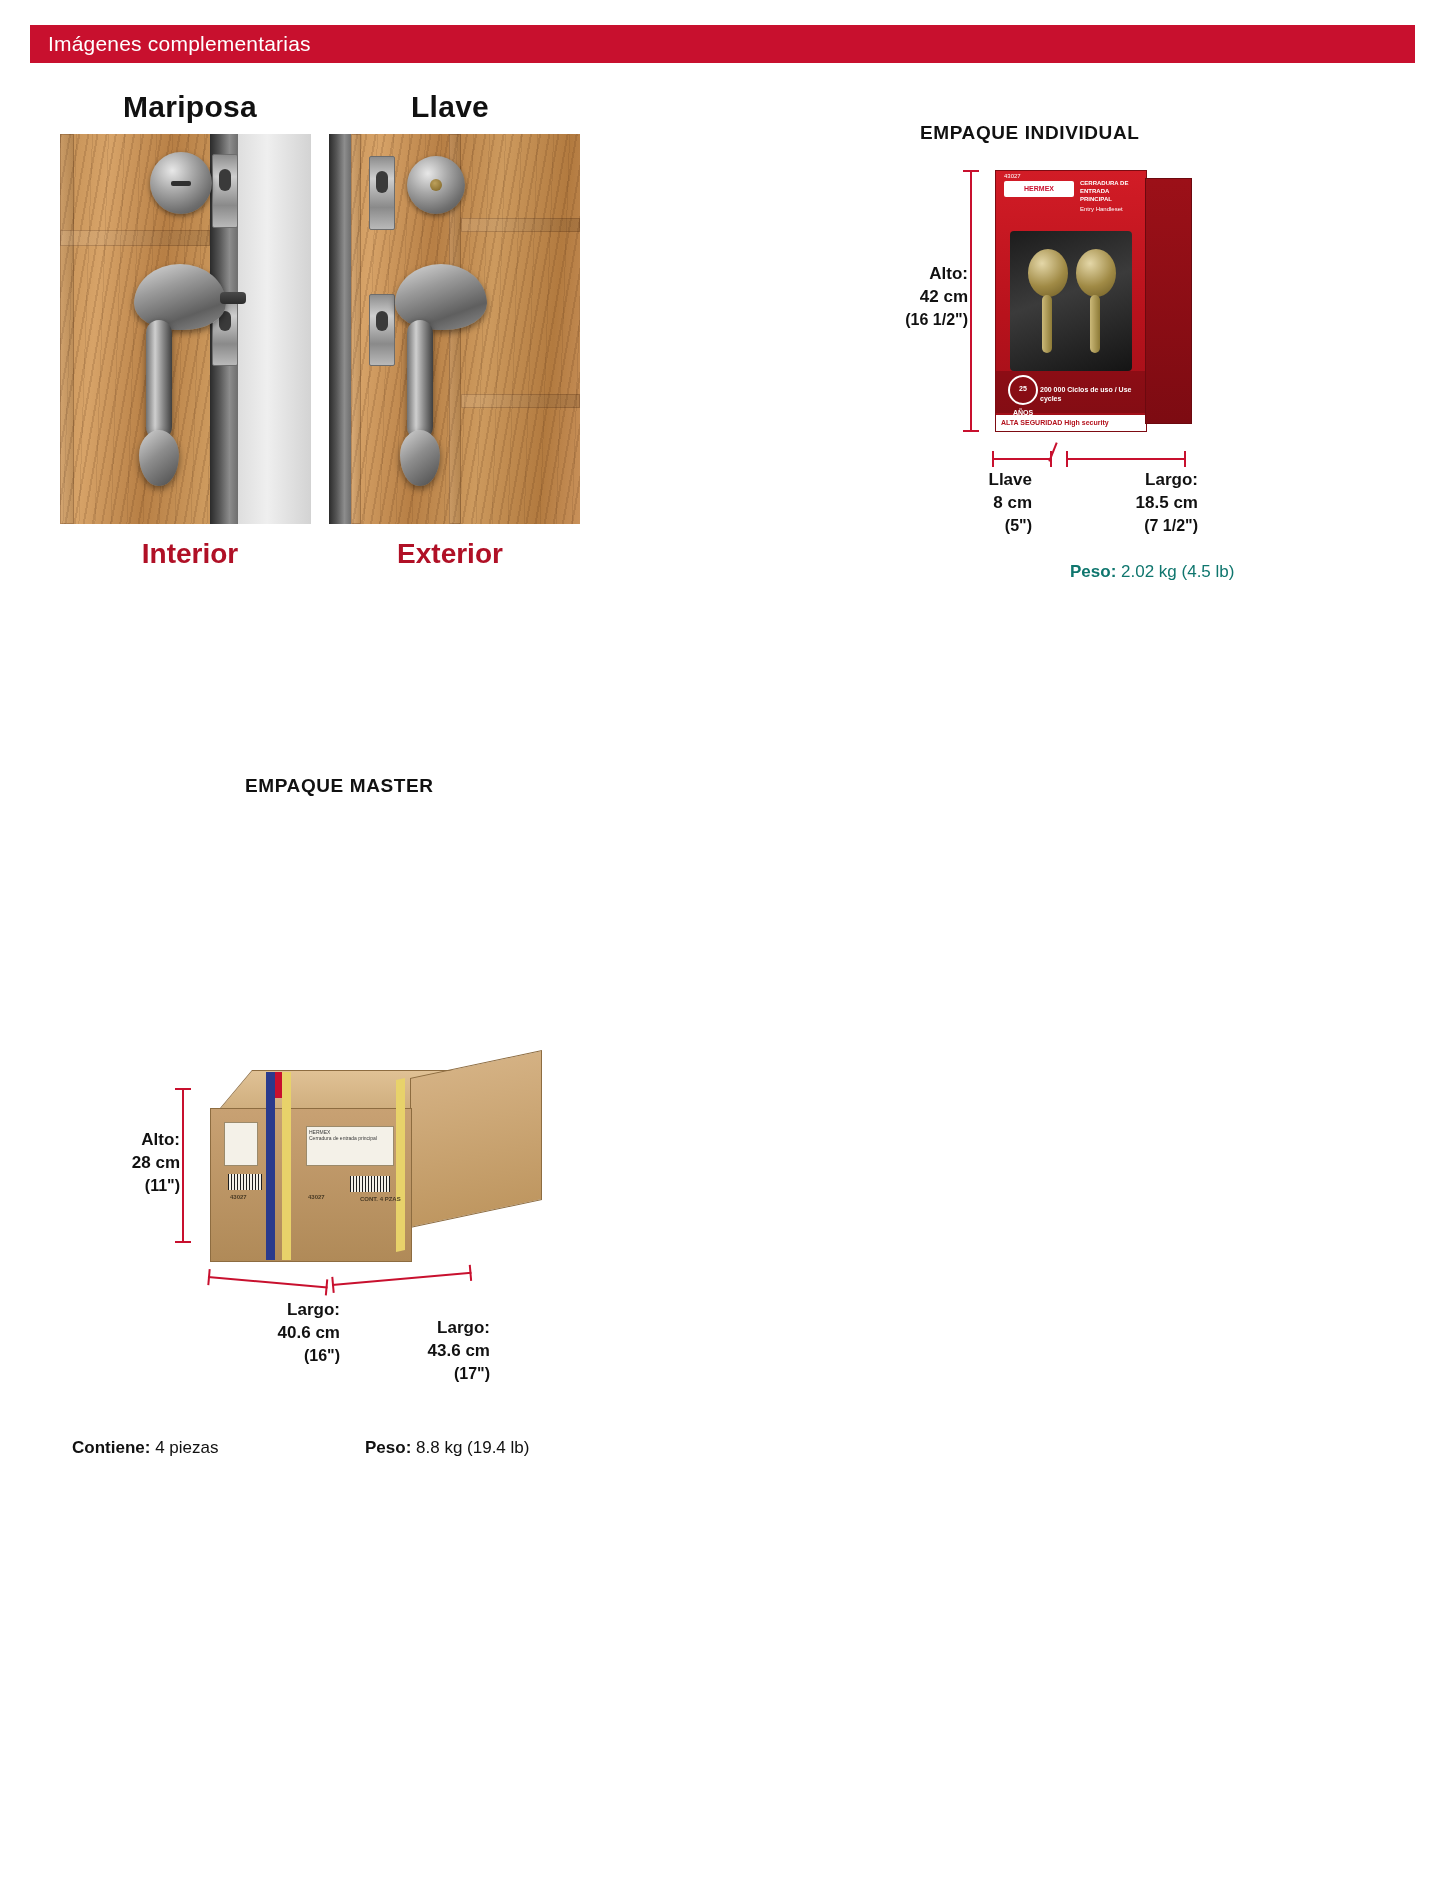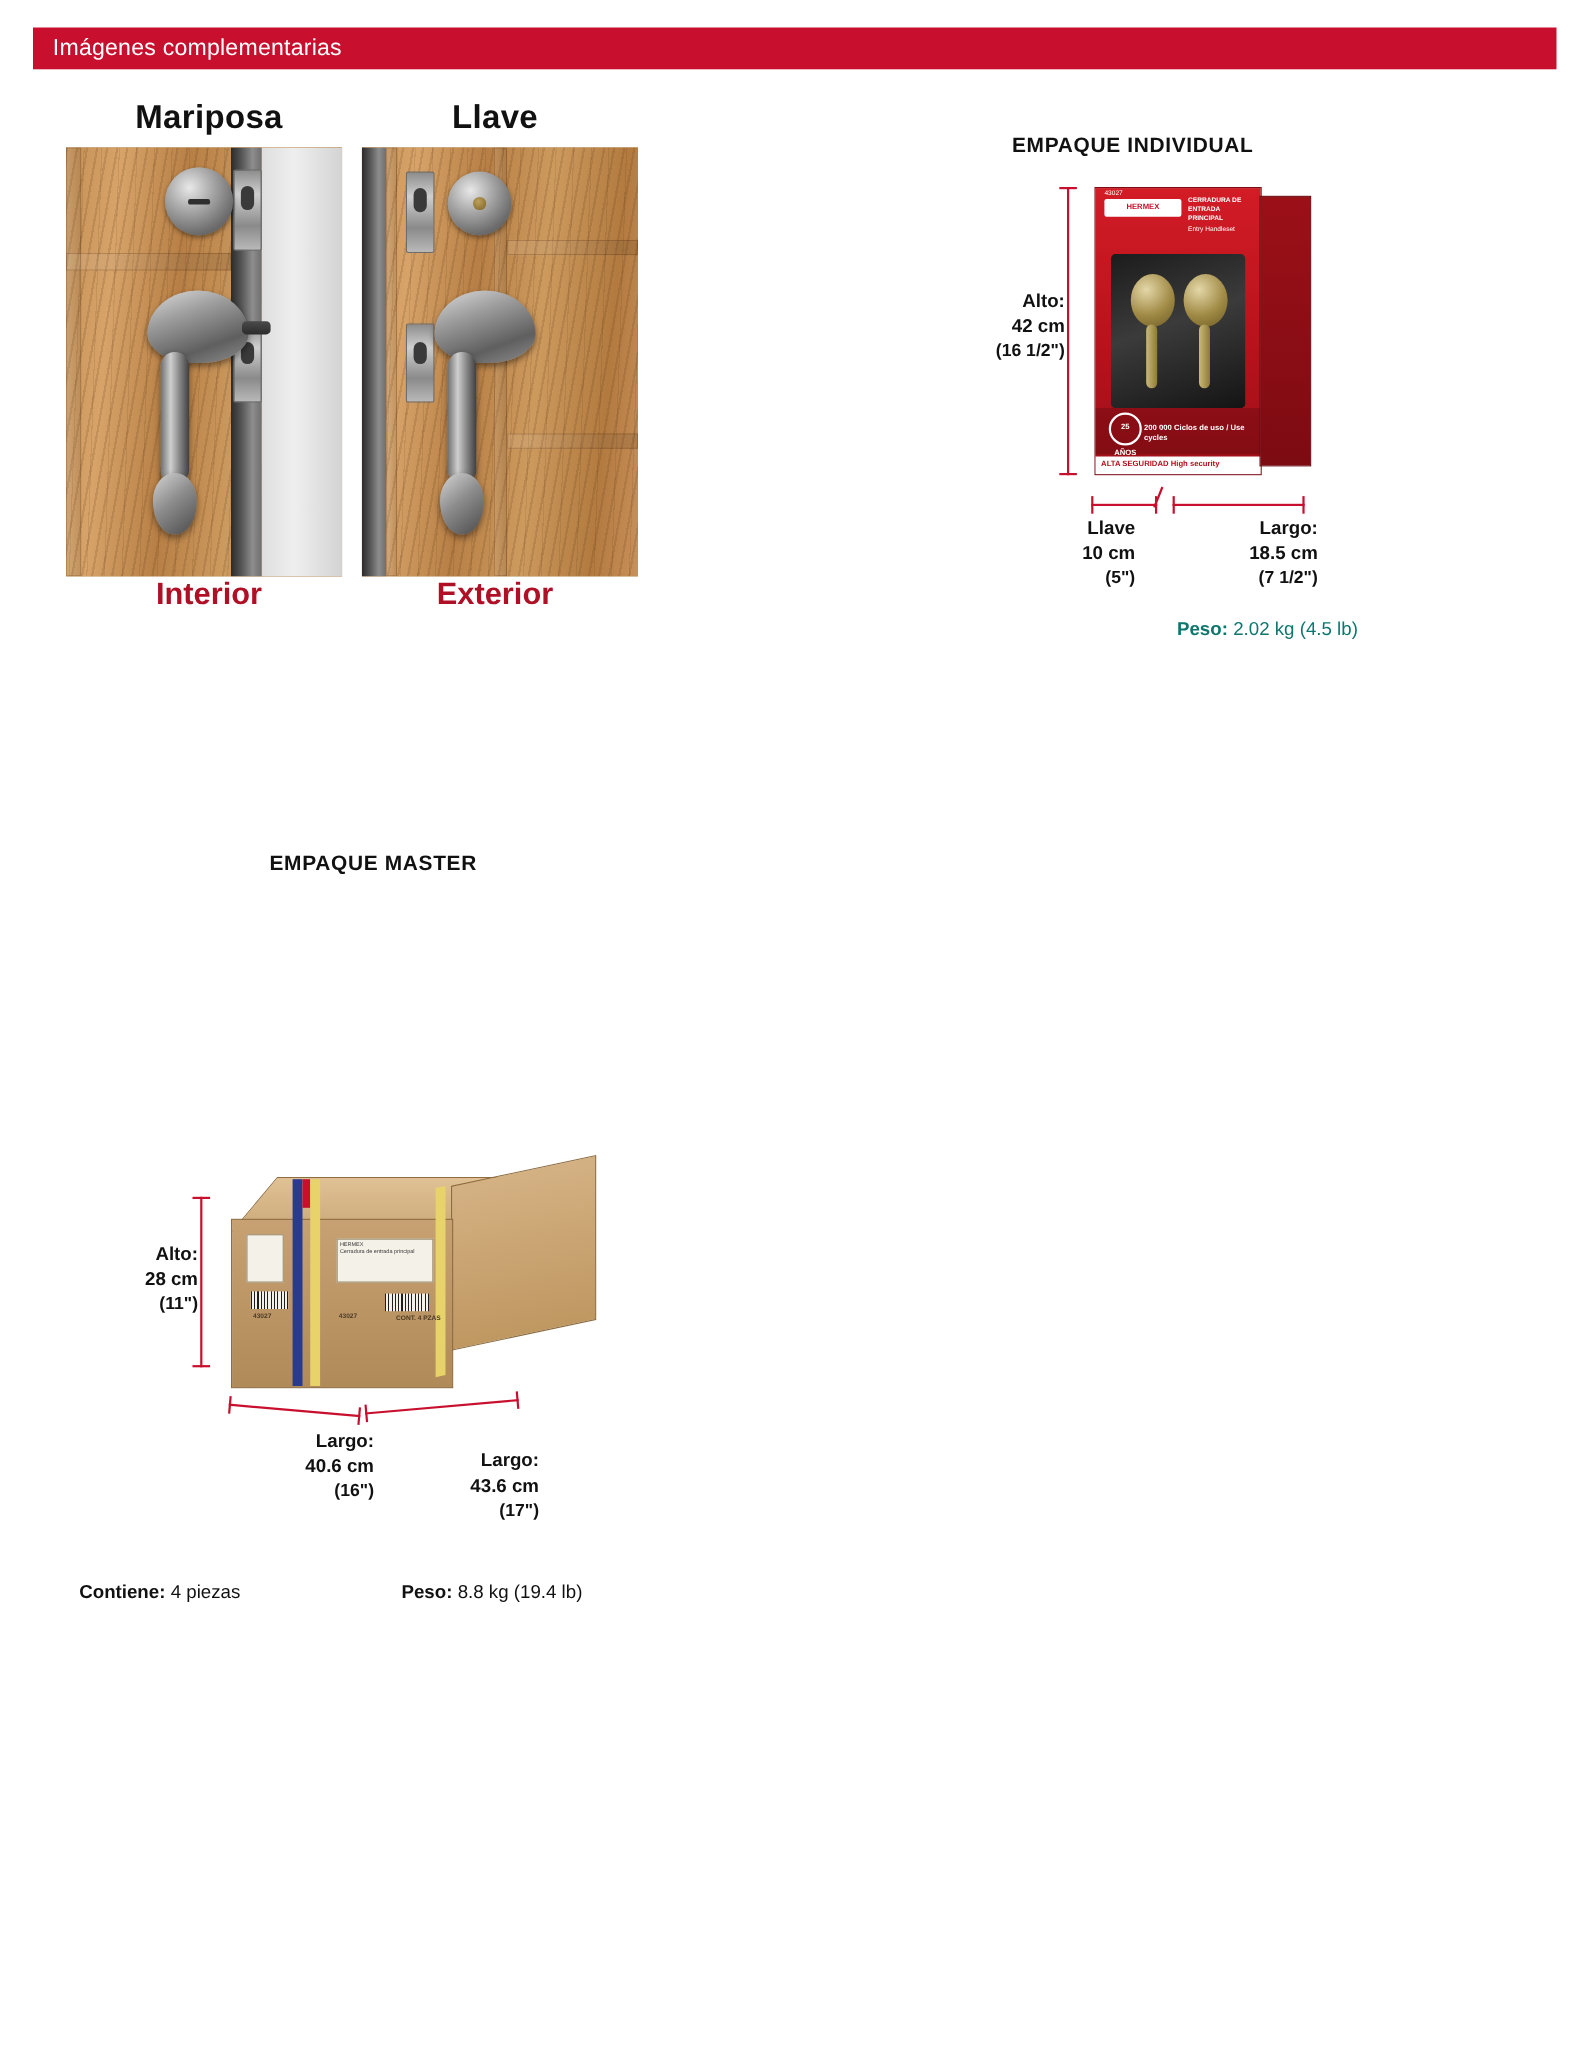--- a/index.html
+++ b/index.html
@@ -149,20 +149,21 @@
   .handle-tip {
     position: absolute;
     width: 40px; height: 56px;
     border-radius: 50% 50% 48% 48% / 45% 45% 55% 55%;
     background: linear-gradient(140deg,#d6d6d6,#8d8d8d 45%,#4a4a4a 100%);
     box-shadow: 0 3px 7px rgba(0,0,0,.45);
   }
   .door-footer {
     display: flex;
     width: 520px;
+    margin-top: 14px;
   }
   .door-footer .lbl {
     width: 50%;
     text-align: center;
     font-size: 28px;
     font-weight: bold;
     color: #b01026;
   }
 
   
@@ -469,21 +470,21 @@
     <div>42 cm</div>
     <div class="inch">(16 1/2")</div>
   </div>
 
   <div class="dim-h" style="left:112px;top:348px;width:60px;"></div>
   <div class="tick" style="left:172px;top:332px;transform:rotate(22deg);"></div>
   <div class="dim-h" style="left:186px;top:348px;width:120px;"></div>
 
   <div class="dim-label" style="left:32px;top:358px;width:120px;">
     <div>Llave</div>
-    <div>10 cm</div>
+    <div>8 cm</div>
     <div class="inch">(5")</div>
   </div>
 
   <div class="dim-label" style="left:178px;top:358px;width:140px;">
     <div>Largo:</div>
     <div>18.5 cm</div>
     <div class="inch">(7 1/2")</div>
   </div>
 
   <div class="weight-line" style="left:190px;top:452px;">

